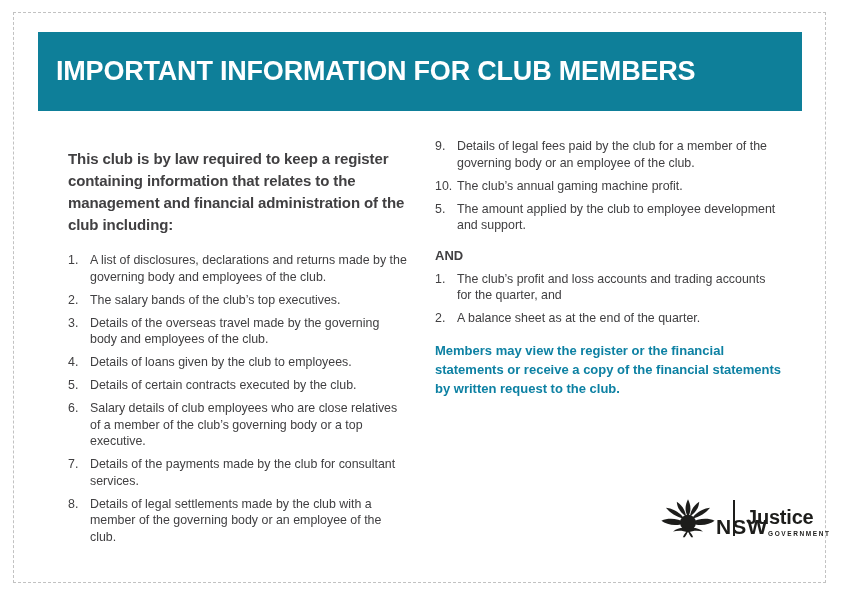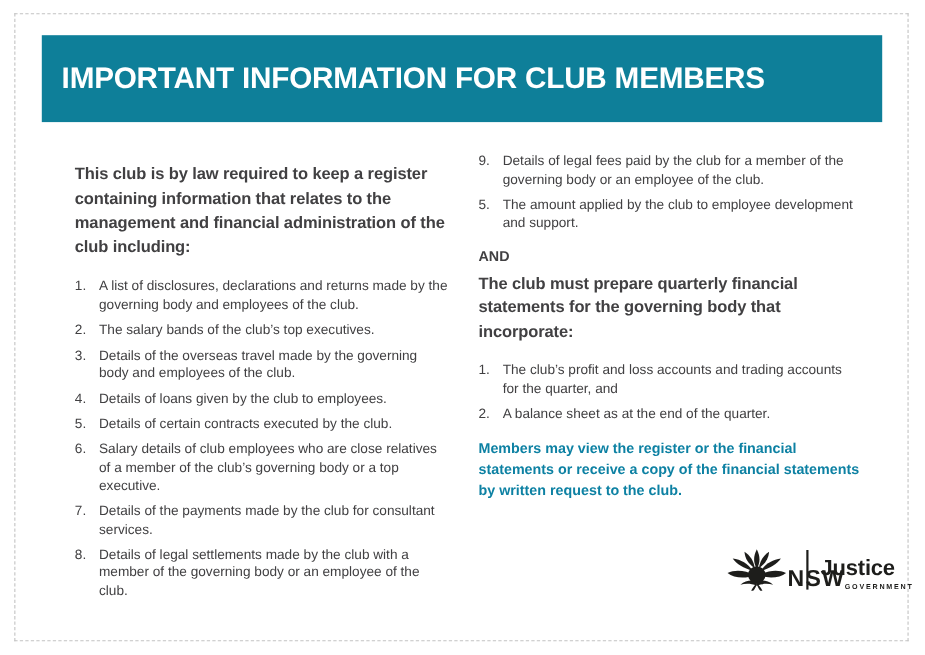--- a/index.html
+++ b/index.html
@@ -167,28 +167,31 @@
     </div>
   </div>
 
   <div class="col col-right">
     <div class="num-list">
       <div class="li">
         <span class="num">9.</span>
         <span class="txt">Details of legal fees paid by the club for a member of the governing body or an employee of the club.</span>
       </div>
       <div class="li">
+        <span class="num">10.</span>
+        <span class="txt">The club’s annual gaming machine profit.</span>
+      </div>
+      <div class="li">
         <span class="num">5.</span>
         <span class="txt">The amount applied by the club to employee development and support.</span>
       </div>
     </div>
 
     <p class="and-label">AND</p>
 
-    <p class="quarterly-heading">The club must prepare quarterly financial statements for the governing body that incorporate:</p>
 
     <div class="num-list">
       <div class="li">
         <span class="num">1.</span>
         <span class="txt">The club’s profit and loss accounts and trading accounts for the quarter, and</span>
       </div>
       <div class="li">
         <span class="num">2.</span>
         <span class="txt">A balance sheet as at the end of the quarter.</span>
       </div>

